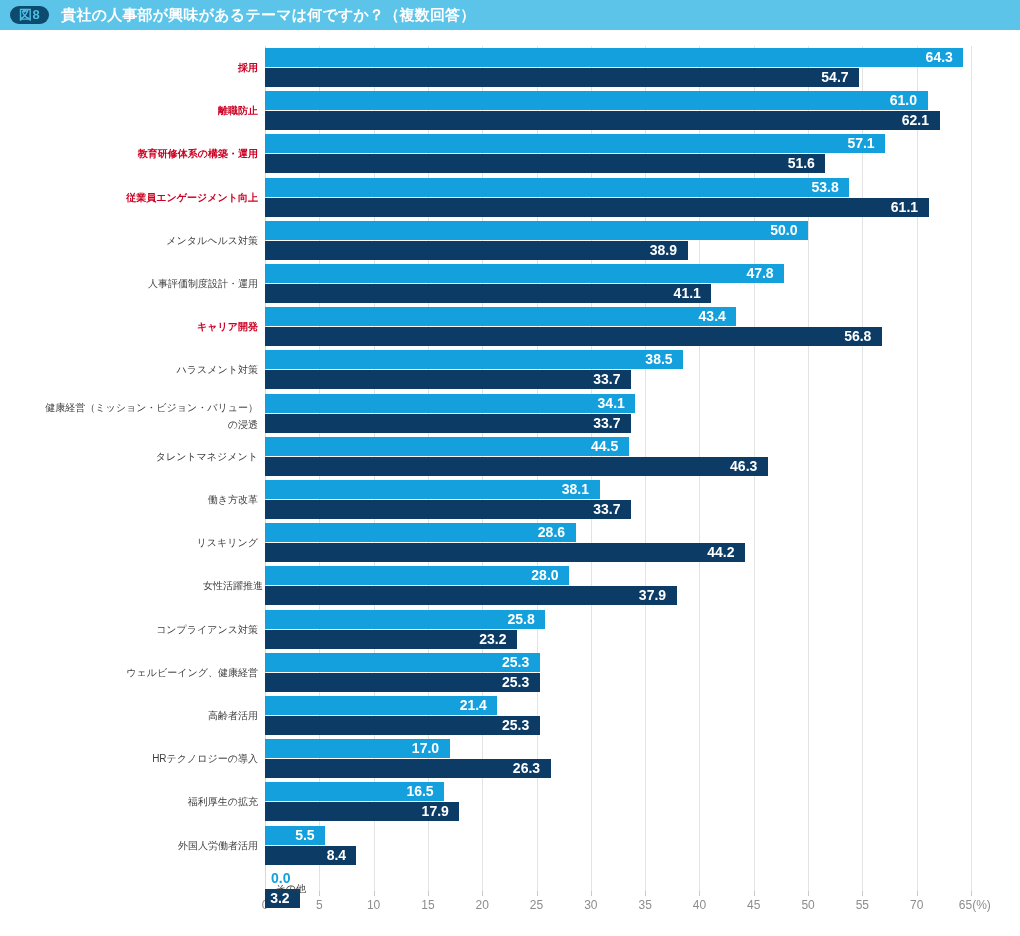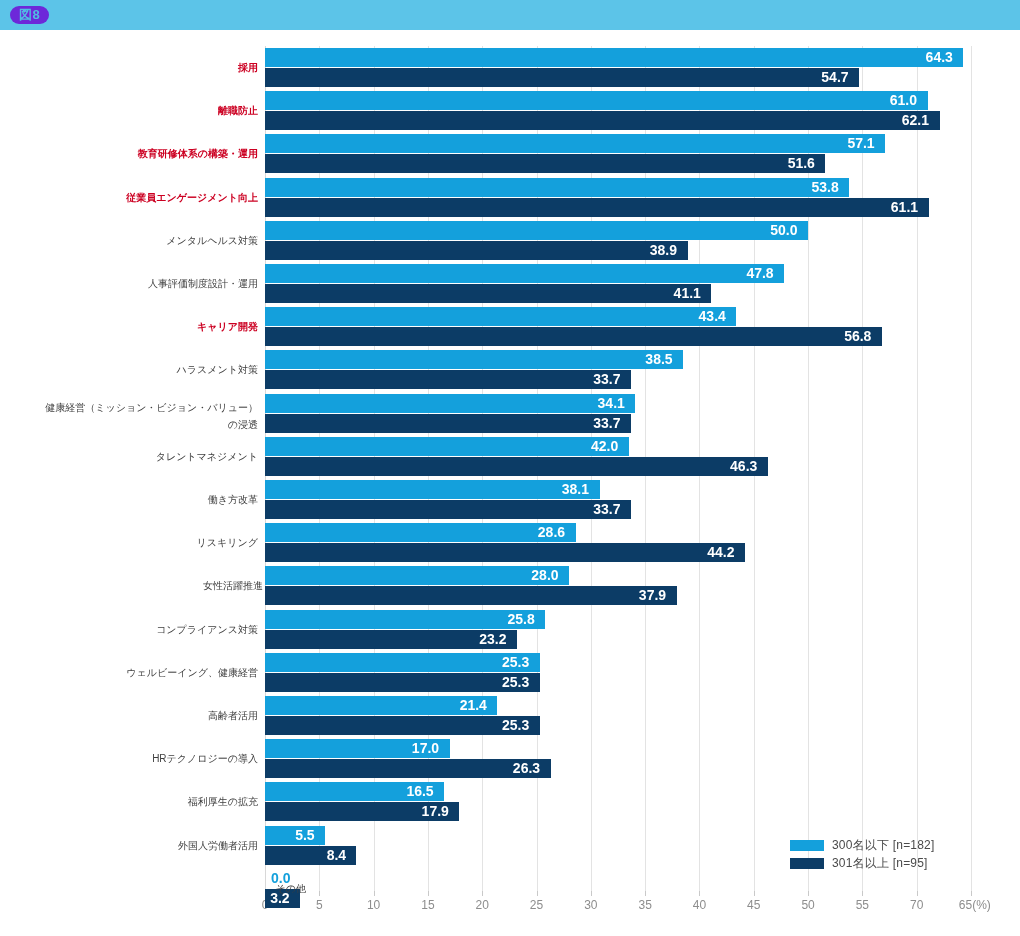--- a/index.html
+++ b/index.html
@@ -22,21 +22,21 @@
     left: 0; top: 0;
     width: 1020px;
     height: 30px;
     background: #5cc4e8;
     display: flex;
     align-items: center;
     box-sizing: border-box;
     padding-left: 10px;
   }
   #fig-badge {
-    background: #6d28d9;
+    background: #0c4a6e;
     color: #4fbde3;
     font-size: 13px;
     font-weight: bold;
     border-radius: 10px;
     padding: 1px 9px 2px 9px;
     line-height: 15px;
     letter-spacing: 0.5px;
     white-space: nowrap;
   }
   #header-title {
@@ -139,20 +139,21 @@
   }
   .legend-swatch.light { background: #14a0dc; }
   .legend-swatch.dark  { background: #0c3c66; }
   .legend-text { white-space: nowrap; letter-spacing: 0.2px; }
 </style>
 </head>
 <body>
 
 <div id="header-bar">
   <span id="fig-badge">図8</span>
+  <span id="header-title">貴社の人事部が興味があるテーマは何ですか？（複数回答）</span>
 </div>
 
 <div id="chart-area">
 
   <div id="plot">
     <div id="gridlines">
         <div class="gridline axis-zero" style="left: 0px;"></div>
         <div class="gridline" style="left: 54.3077px;"></div>
         <div class="gridline" style="left: 108.615px;"></div>
         <div class="gridline" style="left: 162.923px;"></div>
@@ -228,21 +229,21 @@
         <div class="bar-value inside" style="top: 281.2px; left: 579.135px;">56.8</div>
         <div class="bar light" style="left: 0px; top: 304.4px; width: 418.169px;"></div>
         <div class="bar-value inside" style="top: 304.4px; left: 380.369px;">38.5</div>
         <div class="bar dark" style="left: 0px; top: 324.4px; width: 366.034px;"></div>
         <div class="bar-value inside" style="top: 324.4px; left: 328.234px;">33.7</div>
         <div class="bar light" style="left: 0px; top: 347.6px; width: 370.378px;"></div>
         <div class="bar-value inside" style="top: 347.6px; left: 332.578px;">34.1</div>
         <div class="bar dark" style="left: 0px; top: 367.6px; width: 366.034px;"></div>
         <div class="bar-value inside" style="top: 367.6px; left: 328.234px;">33.7</div>
         <div class="bar light" style="left: 0px; top: 390.8px; width: 363.862px;"></div>
-        <div class="bar-value inside" style="top: 390.8px; left: 326.062px;">42.0</div>
+        <div class="bar-value inside" style="top: 390.8px; left: 326.062px;">44.5</div>
         <div class="bar dark" style="left: 0px; top: 410.8px; width: 502.889px;"></div>
         <div class="bar-value inside" style="top: 410.8px; left: 465.089px;">46.3</div>
         <div class="bar light" style="left: 0px; top: 434px; width: 334.535px;"></div>
         <div class="bar-value inside" style="top: 434px; left: 296.735px;">38.1</div>
         <div class="bar dark" style="left: 0px; top: 454px; width: 366.034px;"></div>
         <div class="bar-value inside" style="top: 454px; left: 328.234px;">33.7</div>
         <div class="bar light" style="left: 0px; top: 477.2px; width: 310.64px;"></div>
         <div class="bar-value inside" style="top: 477.2px; left: 272.84px;">28.6</div>
         <div class="bar dark" style="left: 0px; top: 497.2px; width: 480.08px;"></div>
         <div class="bar-value inside" style="top: 497.2px; left: 442.28px;">44.2</div>
@@ -297,24 +298,14 @@
       <div class="cat-label" style="left: 5px; right: auto; width: 258px; top: 547.4px;">女性活躍推進</div>
       <div class="cat-label" style="left: 0px; right: auto; width: 258px; top: 590.6px;">コンプライアンス対策</div>
       <div class="cat-label" style="left: 0px; right: auto; width: 258px; top: 633.8px;">ウェルビーイング、健康経営</div>
       <div class="cat-label" style="left: 0px; right: auto; width: 258px; top: 677px;">高齢者活用</div>
       <div class="cat-label" style="left: 0px; right: auto; width: 258px; top: 720.2px;">HRテクノロジーの導入</div>
       <div class="cat-label" style="left: 0px; right: auto; width: 258px; top: 763.4px;">福利厚生の拡充</div>
       <div class="cat-label" style="left: 0px; right: auto; width: 258px; top: 806.6px;">外国人労働者活用</div>
       <div class="cat-label" style="left: 0px; right: auto; width: 258px; top: 849.8px; margin-left: 48px;">その他</div>
     </div>
 
-  <div id="legend">
-      <div class="legend-item">
-        <span class="legend-swatch light"></span>
-        <span class="legend-text">300名以下 [n=182]</span>
-      </div>
-      <div class="legend-item">
-        <span class="legend-swatch dark"></span>
-        <span class="legend-text">301名以上 [n=95]</span>
-      </div>
-    </div>
 
 </div>
 
 </body></html>

